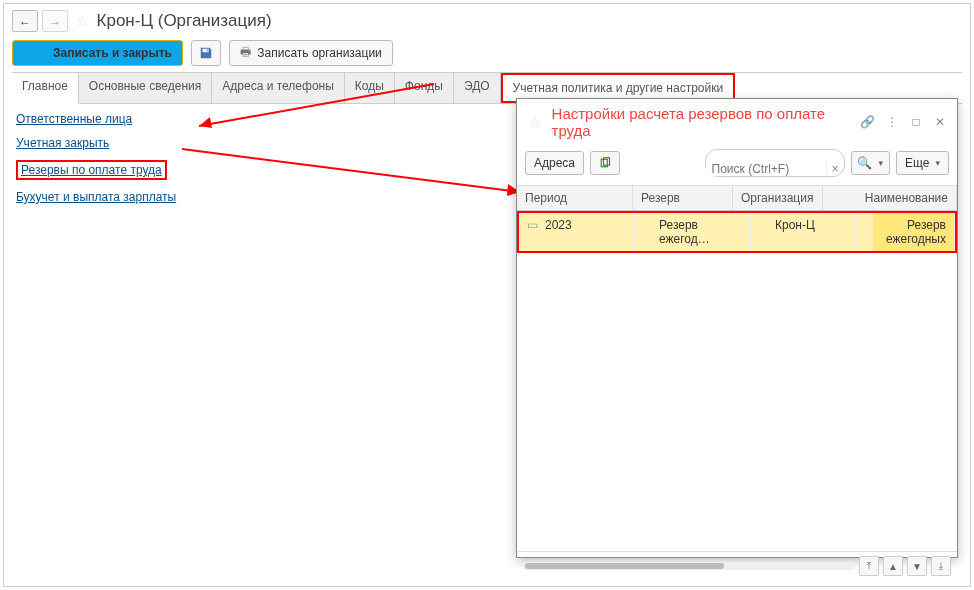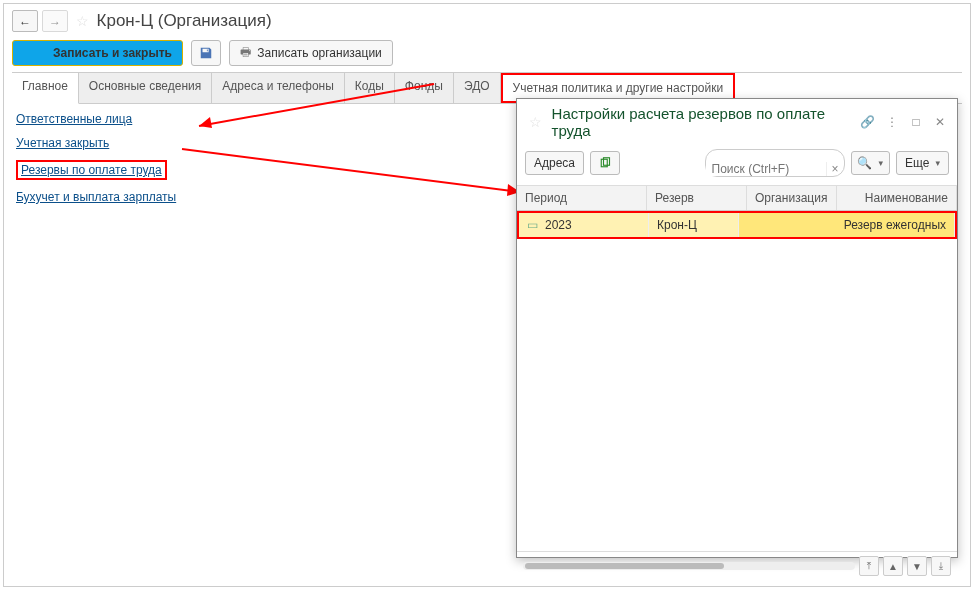--- a/index.html
+++ b/index.html
@@ -16,32 +16,32 @@
     .btn-icon{width:30px;padding:0;justify-content:center;}
     .tabs{display:flex;border-top:1px solid #ccc;border-bottom:1px solid #ccc;margin:0 8px;}
     .tab{padding:6px 10px;border-right:1px solid #ccc;background:#eee;cursor:pointer;color:#555;}
     .tab.active{background:#fff;border-bottom:1px solid #fff;margin-bottom:-1px;}
     .tab-hl{border:2px solid red;background:#fff;}
     .content-links{padding:8px 12px;display:flex;flex-direction:column;gap:10px;align-items:flex-start;}
     .lnk{color:#0b4f8a;text-decoration:underline;cursor:pointer;}
     .lnk-hl{border:2px solid red;padding:1px 3px;}
     .popup{position:absolute;left:512px;top:94px;width:442px;height:460px;border:1px solid #888;background:#fff;box-shadow:0 3px 10px rgba(0,0,0,.25);}
     .popup-head{display:flex;align-items:center;padding:6px 8px;gap:6px;}
-    .popup-title{font-size:15px;color:#14532d;flex:1;}
+    .popup-title{font-size:15px;color:#ef4444;flex:1;}
     .hicon{width:18px;text-align:center;color:#888;cursor:pointer;}
     .popup-tools{display:flex;align-items:center;gap:6px;padding:4px 8px 8px;border-bottom:1px solid #ddd;}
     .search-wrap{display:flex;align-items:flex-end;margin-left:auto;border:1px solid #ccc;border-radius:12px;height:28px;}
     .search-wrap input{border:none;outline:none;padding:0 6px;width:120px;font-size:12px;color:#888;}
     .search-clear{width:18px;text-align:center;color:#888;cursor:pointer;border-left:1px solid #eee;}
     .btn-sm{height:24px;padding:0 8px;}
     .grid-head{display:flex;border-bottom:1px solid #ccc;background:#f3f3f3;}
     .gcell{padding:5px 8px;border-right:1px solid #ddd;color:#555;}
-    .c1{width:130px;}.c2{width:100px;}.c3{width:90px;}.c4{flex:1;text-align:right;}
+    .c1{width:116px;}.c2{width:100px;}.c3{width:90px;}.c4{flex:1;text-align:right;}
     .grid-body{height:340px;overflow:auto;}
-    .grid-row{display:flex;border-bottom:1px solid #eee;}
+    .grid-row{display:flex;border-bottom:1px solid #eee;gap:16px;}
     .grid-row.sel{background:#fff2b3;}
     .row-cell{padding:5px 8px;border-right:1px solid #eee;}
     .row-hl{border:2px solid red;}
     .popup-foot{display:flex;align-items:center;padding:4px 6px;border-top:1px solid #ddd;gap:4px;}
     .scroll-track{flex:1;height:8px;background:#eee;border-radius:4px;position:relative;}
     .scroll-thumb{position:absolute;left:2px;top:1px;width:60%;height:6px;background:#bbb;border-radius:4px;}
     .foot-btn{width:20px;height:20px;border:1px solid #ccc;background:#f7f7f7;border-radius:2px;display:flex;align-items:center;justify-content:center;cursor:pointer;font-size:10px;color:#666;}
     svg.arrow{position:absolute;top:0;left:0;pointer-events:none;}
     svg.arrow line{stroke:red;stroke-width:2;}
     svg.arrow polygon{fill:red;}
@@ -132,20 +132,21 @@
       <div class="gcell c1">Период</div>
       <div class="gcell c2">Резерв</div>
       <div class="gcell c3">Организация</div>
       <div class="gcell c4">Наименование</div>
     </div>
     <div class="grid-body">
       <div class="grid-row sel row-hl">
         <div class="row-cell c1">
           <span style="color:#6a8;">▭</span>&nbsp;&nbsp;<span>2023</span>
         </div>
+        <div class="row-cell c2">Резерв ежегод…</div>
         <div class="row-cell c3">Крон-Ц</div>
         <div class="row-cell c4" style="background:#ffe77a;">Резерв ежегодных</div>
       </div>
     </div>
     <div class="popup-foot">
       <div class="scroll-track">
           <div class="scroll-thumb"></div>
         </div>
       <div class="foot-btn">⤒</div>
       <div class="foot-btn">▲</div>

